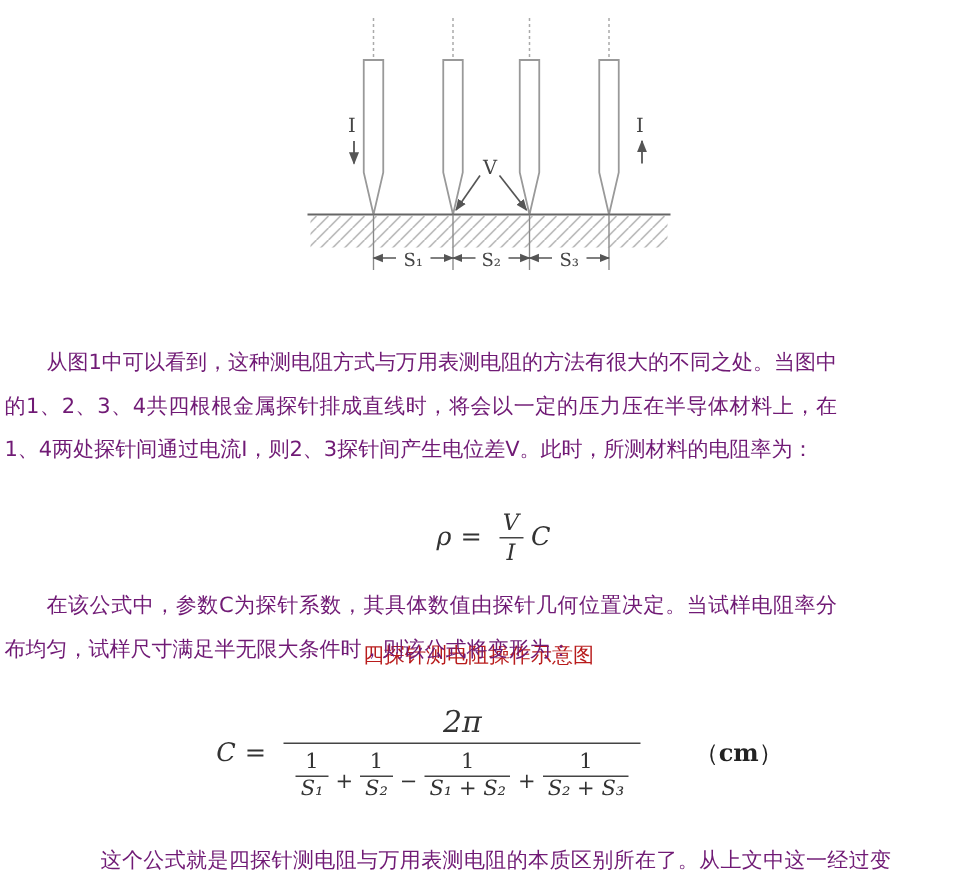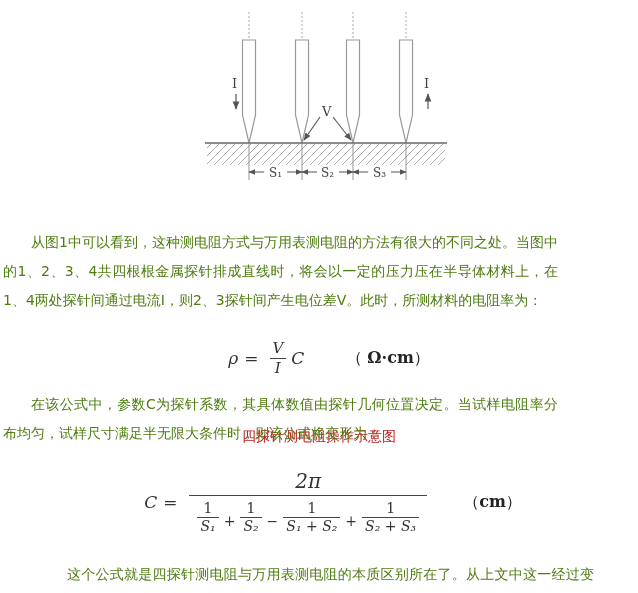--- a/index.html
+++ b/index.html
@@ -11,21 +11,21 @@
   .figure{position:absolute;left:203px;top:8px;width:246px;}
   .figure svg{display:block;}
   .figure-caption{
     position:absolute;left:0;top:428px;width:638px;text-align:center;
     font-size:14px;color:#b91c1c;letter-spacing:0;
   }
   
   .para{
     position:absolute;left:0;width:561px;box-sizing:border-box;
     padding:0 3px;font-size:14px;line-height:29px;text-indent:2em;
-    color:#4d7c0f;text-align:justify;
+    color:#701a75;text-align:justify;
   }
   #p1{top:228px;}
   #p2{top:390px;}
   #p3{top:560px;margin-left:36px;}
   
   .formula-row{
     position:absolute;left:0;width:638px;display:flex;align-items:center;
     justify-content:center;font-family:"DejaVu Serif",serif;color:#333;
   }
   #formula1{top:334px;height:48px;transform:translateX(10px);font-size:17px;}
@@ -120,21 +120,20 @@
 <div id="p1" class="para">从图1中可以看到，这种测电阻方式与万用表测电阻的方法有很大的不同之处。当图中的1、2、3、4共四根根金属探针排成直线时，将会以一定的压力压在半导体材料上，在1、4两处探针间通过电流I，则2、3探针间产生电位差V。此时，所测材料的电阻率为：</div>
 
 <div id="formula1" class="formula-row">
   <span class="var">ρ</span>
   <span class="eqgap">=</span>
   <span class="frac">
     <span class="fnum var">V</span>
     <span class="fden var">I</span>
   </span>
   <span class="var">C</span>
-  <span class="unit"><span>（ </span><b>Ω·cm</b><span>）</span></span>
 </div>
 
 <div id="p2" class="para">在该公式中，参数C为探针系数，其具体数值由探针几何位置决定。当试样电阻率分布均匀，试样尺寸满足半无限大条件时，则该公式将变形为：</div>
 
 <div id="formula2" class="formula-row">
   <span class="var">C</span>
   <span class="eqgap">=</span>
   <span class="bigfrac">
     <span class="bignum var">2π</span>
     <span class="bigden">

